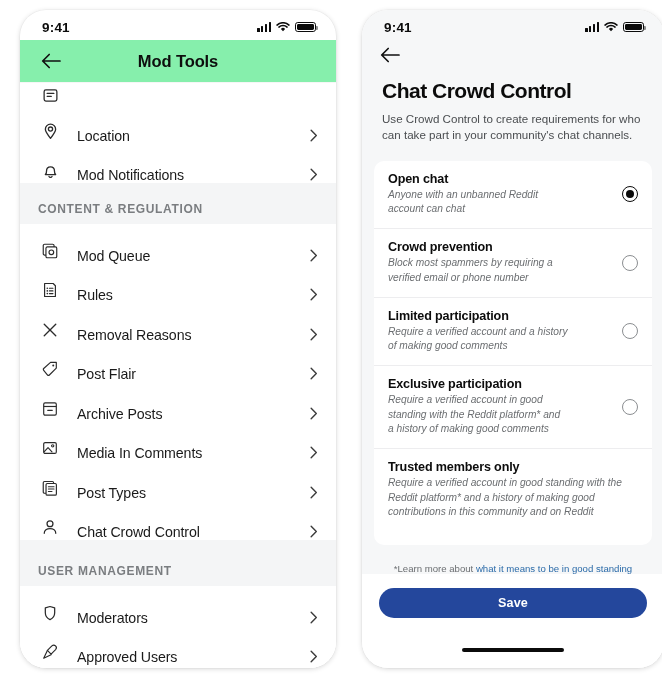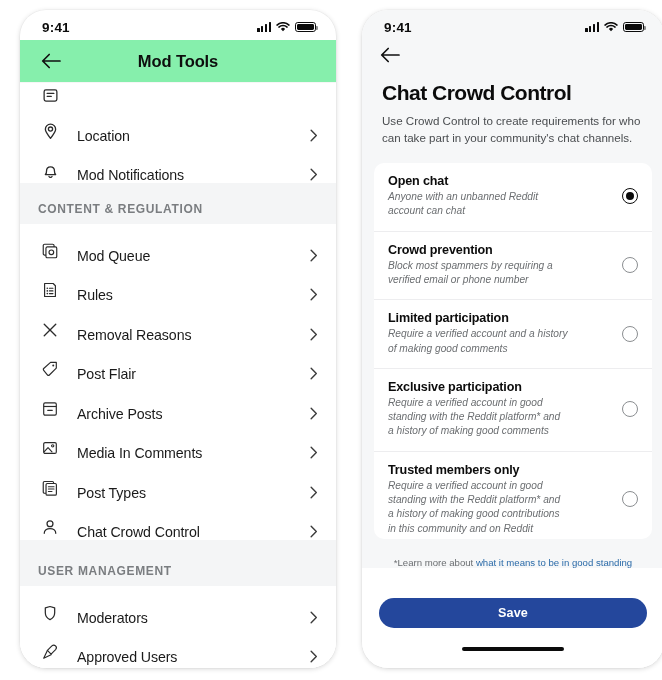--- a/index.html
+++ b/index.html
@@ -170,21 +170,21 @@
     overflow: hidden;
   }
   .opt {
     display: flex;
     align-items: center;
     padding: 11px 14px 12px 14px;
     border-bottom: 1px solid #ededef;
     cursor: pointer;
     gap: 44px;
   }
-  .opt:last-child { border-bottom: none; }
+  .opt:last-child { border-bottom: none; flex-direction: column; }
   .opt-text { flex: 1; padding-right: 10px; }
   .opt-title {
     font-size: 12.6px;
     font-weight: bold;
     color: #0c0c0c;
     letter-spacing: -0.15px;
   }
   .opt-desc {
     font-size: 10.2px;
     line-height: 1.4;
@@ -235,21 +235,20 @@
     height: 30px;
     border: none;
     border-radius: 16px;
     background: #24479c;
     color: #ffffff;
     font-size: 12.6px;
     font-weight: bold;
     font-family: "Liberation Sans", sans-serif;
     cursor: pointer;
     letter-spacing: 0.1px;
-    margin-top: 16px;
   }
   .homebar-wrap {
     background: #ffffff;
     height: 30px;
     display: flex;
     align-items: flex-start;
     justify-content: center;
     padding-top: 8px;
   }
   .homebar {

